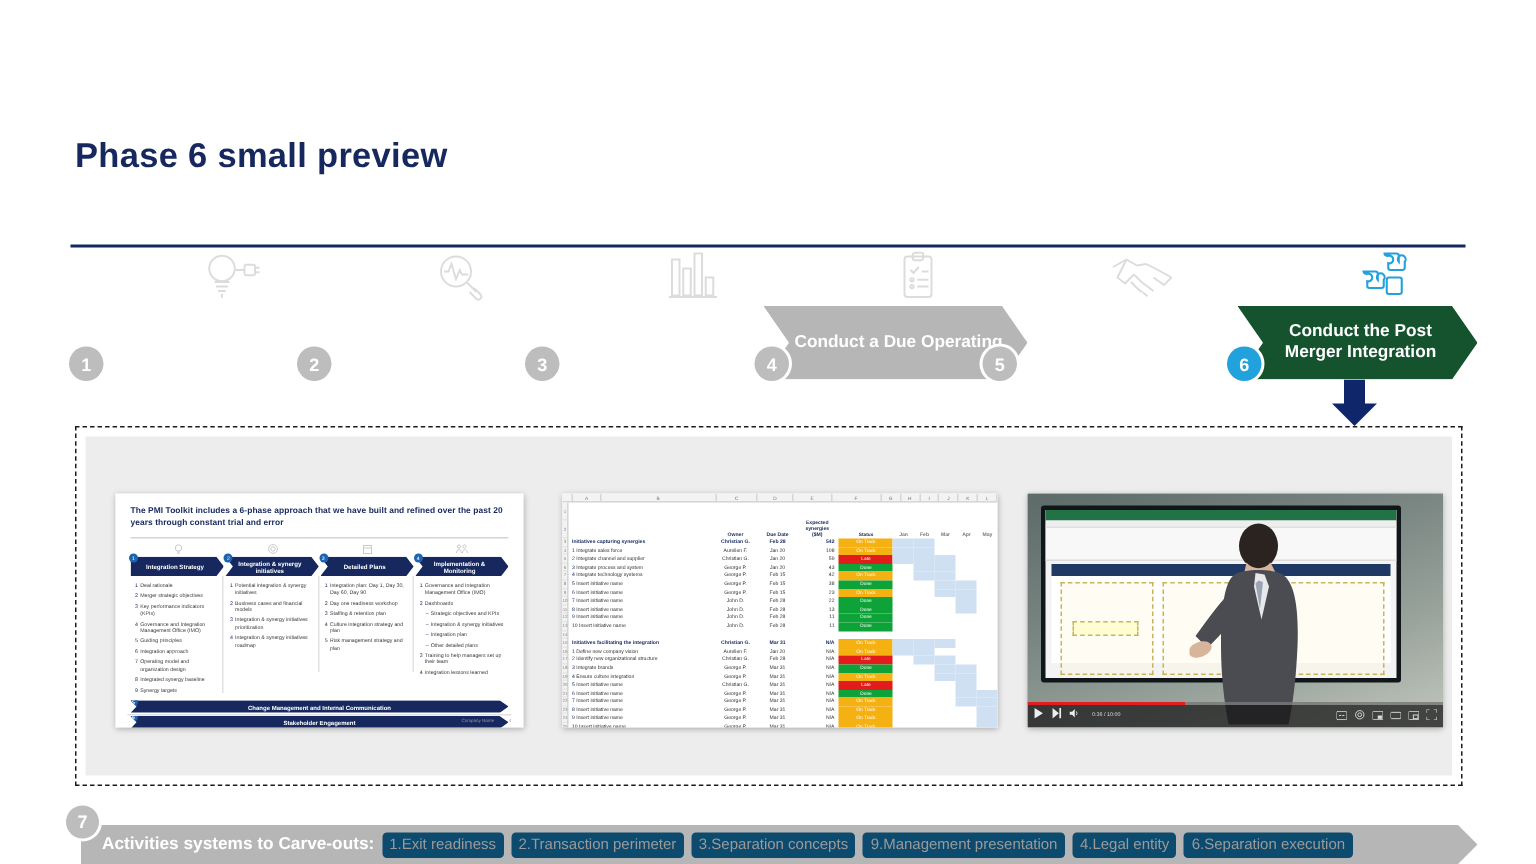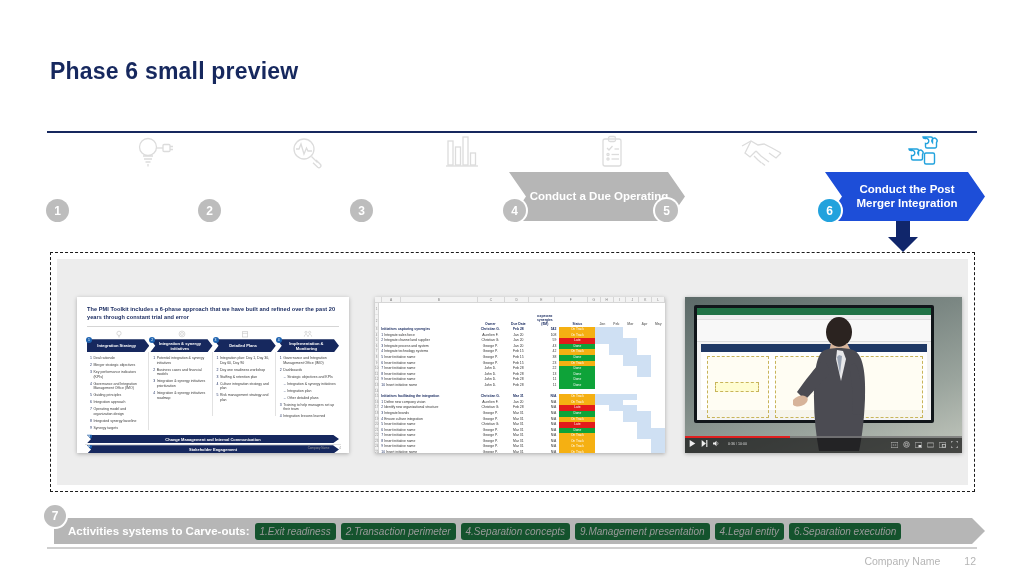--- a/index.html
+++ b/index.html
@@ -3,21 +3,21 @@
 <meta charset="utf-8">
 <style>
   * { box-sizing: border-box; margin: 0; padding: 0; }
   body {
     width: 1024px; height: 576px;
     background: #ffffff;
     font-family: "Liberation Sans", sans-serif;
     overflow: hidden;
     position: relative;
   }
-  .slide { position: absolute; inset: 0; }
+  .slide { position: absolute; inset: 0; margin-top: 32px; }
 
   
   .page-title {
     position: absolute; left: 50px; top: 58px;
     font-size: 23px; font-weight: bold; color: #16285e;
     letter-spacing: .2px;
   }
   .title-rule {
     position: absolute; left: 47px; top: 131px; width: 930px; height: 2px;
     background: #16285e;
@@ -39,21 +39,21 @@
     position: absolute; top: 0; height: 49px;
     display: flex; align-items: center; justify-content: center;
     color: #ffffff; font-weight: bold; font-size: 11.5px; line-height: 13.5px;
     text-align: center; padding: 0 14px 0 18px;
     background: #b6b6b6;
     clip-path: polygon(0 0, calc(100% - 17px) 0, 100% 50%, calc(100% - 17px) 100%, 0 100%, 17px 50%);
   }
   .chev.first {
     clip-path: polygon(0 0, calc(100% - 17px) 0, 100% 50%, calc(100% - 17px) 100%, 0 100%);
   }
-  .chev.active { background: #1d4ed8; }
+  .chev.active { background: #14532d; }
   .badge {
     position: absolute; width: 23px; height: 23px; border-radius: 50%;
     background: #bdbdbd; color: #ffffff; font-size: 12px; font-weight: bold;
     display: flex; align-items: center; justify-content: center;
     top: 27px; z-index: 4;
     box-shadow: 0 0 0 2px #ffffff;
   }
   .badge.active { background: #22a2dd; }
 
   .down-arrow {
@@ -194,22 +194,22 @@
     box-shadow: 0 0 0 2px #fff;
   }
   .carve-bar {
     position: absolute; left: 14px; top: 13px; right: 0; height: 26px;
     background: #b6b6b6;
     clip-path: polygon(0 0, calc(100% - 13px) 0, 100% 50%, calc(100% - 13px) 100%, 0 100%);
     display: flex; align-items: center; padding-left: 14px; gap: 5px;
   }
   .carve-label { color: #fff; font-weight: bold; font-size: 11.5px; white-space: nowrap; }
   .chip {
-    background: #14532d; color: #9a9a9a; font-size: 10px; border-radius: 3px;
-    padding: 3px 5px; white-space: nowrap; font-style: italic;
+    background: #0c4a6e; color: #9a9a9a; font-size: 10px; border-radius: 3px;
+    padding: 3px 5px; white-space: nowrap;
   }
 
   .foot-rule { position: absolute; left: 47px; top: 547px; width: 930px; height: 2px; background: #cfcfcf; }
   .footer {
     position: absolute; right: 48px; top: 555px;
     display: flex; gap: 24px; color: #b5b5b5; font-size: 10.5px;
   }
 </style>
 </head>
 <body>
@@ -909,21 +909,21 @@
 
     </div>
   </div>
 
   <div class="carve-wrap">
     <div class="carve-badge">7</div>
     <div class="carve-bar">
       <span class="carve-label">Activities systems to Carve-outs:</span>
       <span class="chip">1.Exit readiness</span>
       <span class="chip">2.Transaction perimeter</span>
-      <span class="chip">4.Separation concepts</span>
+      <span class="chip">3.Separation concepts</span>
       <span class="chip">9.Management presentation</span>
       <span class="chip">4.Legal entity</span>
       <span class="chip">6.Separation execution</span>
     </div>
   </div>
 
   <div class="foot-rule"></div>
   <div class="footer">
     <span>Company Name</span>
     <span>12</span>

